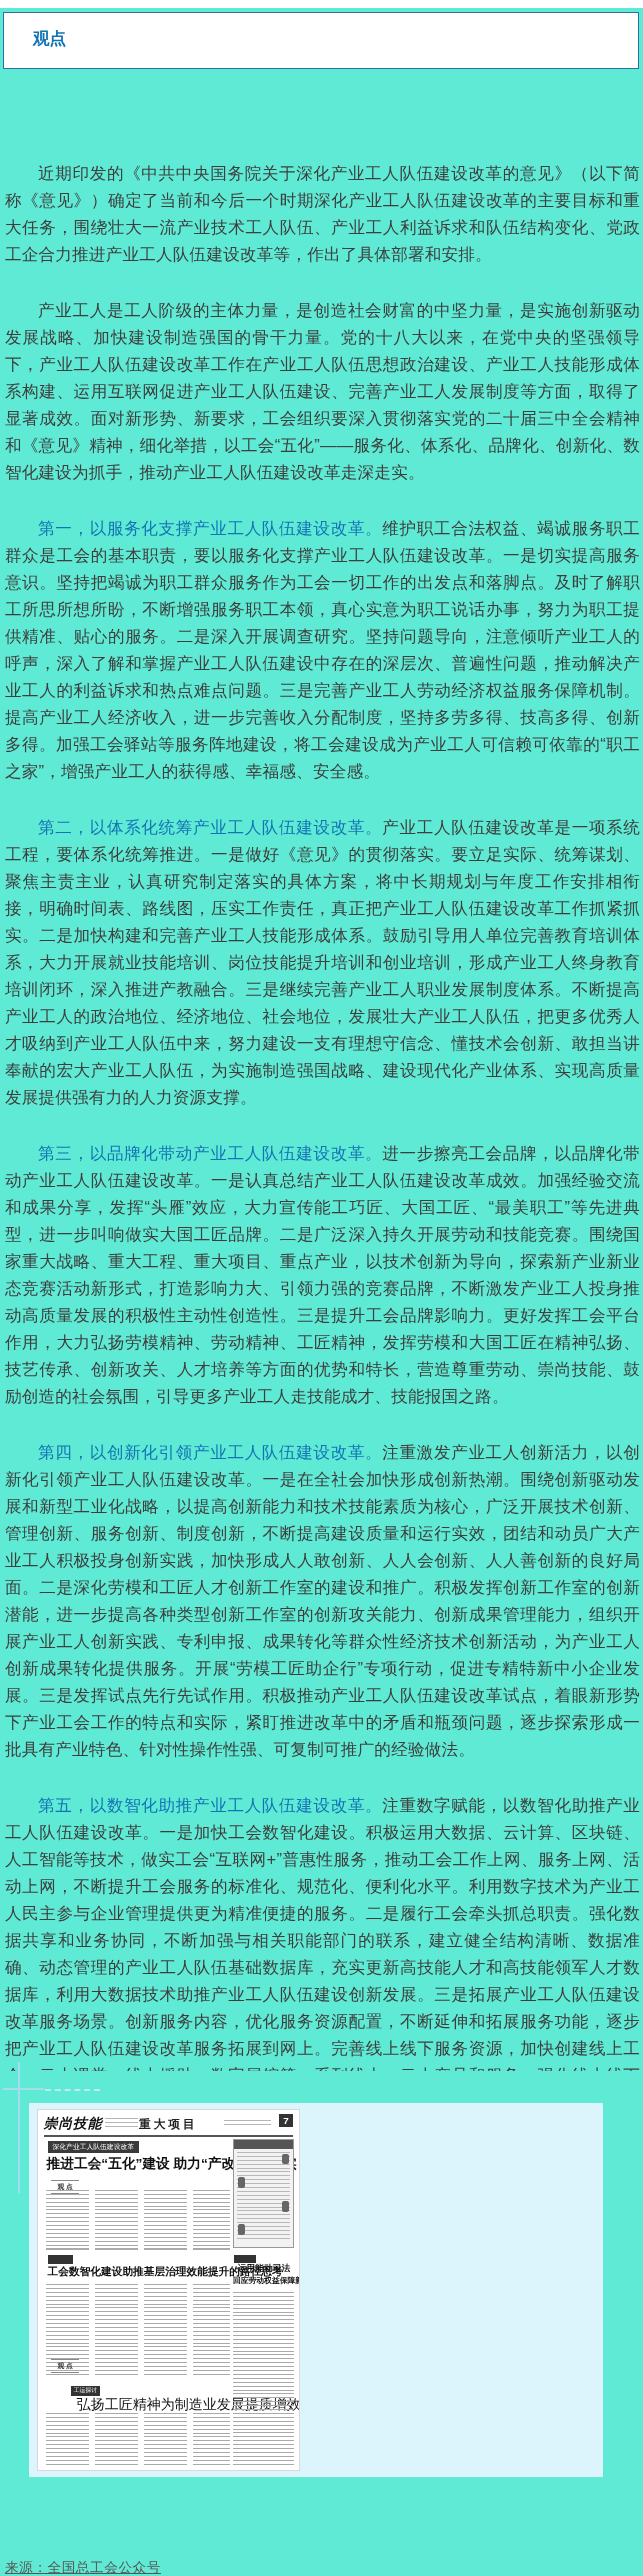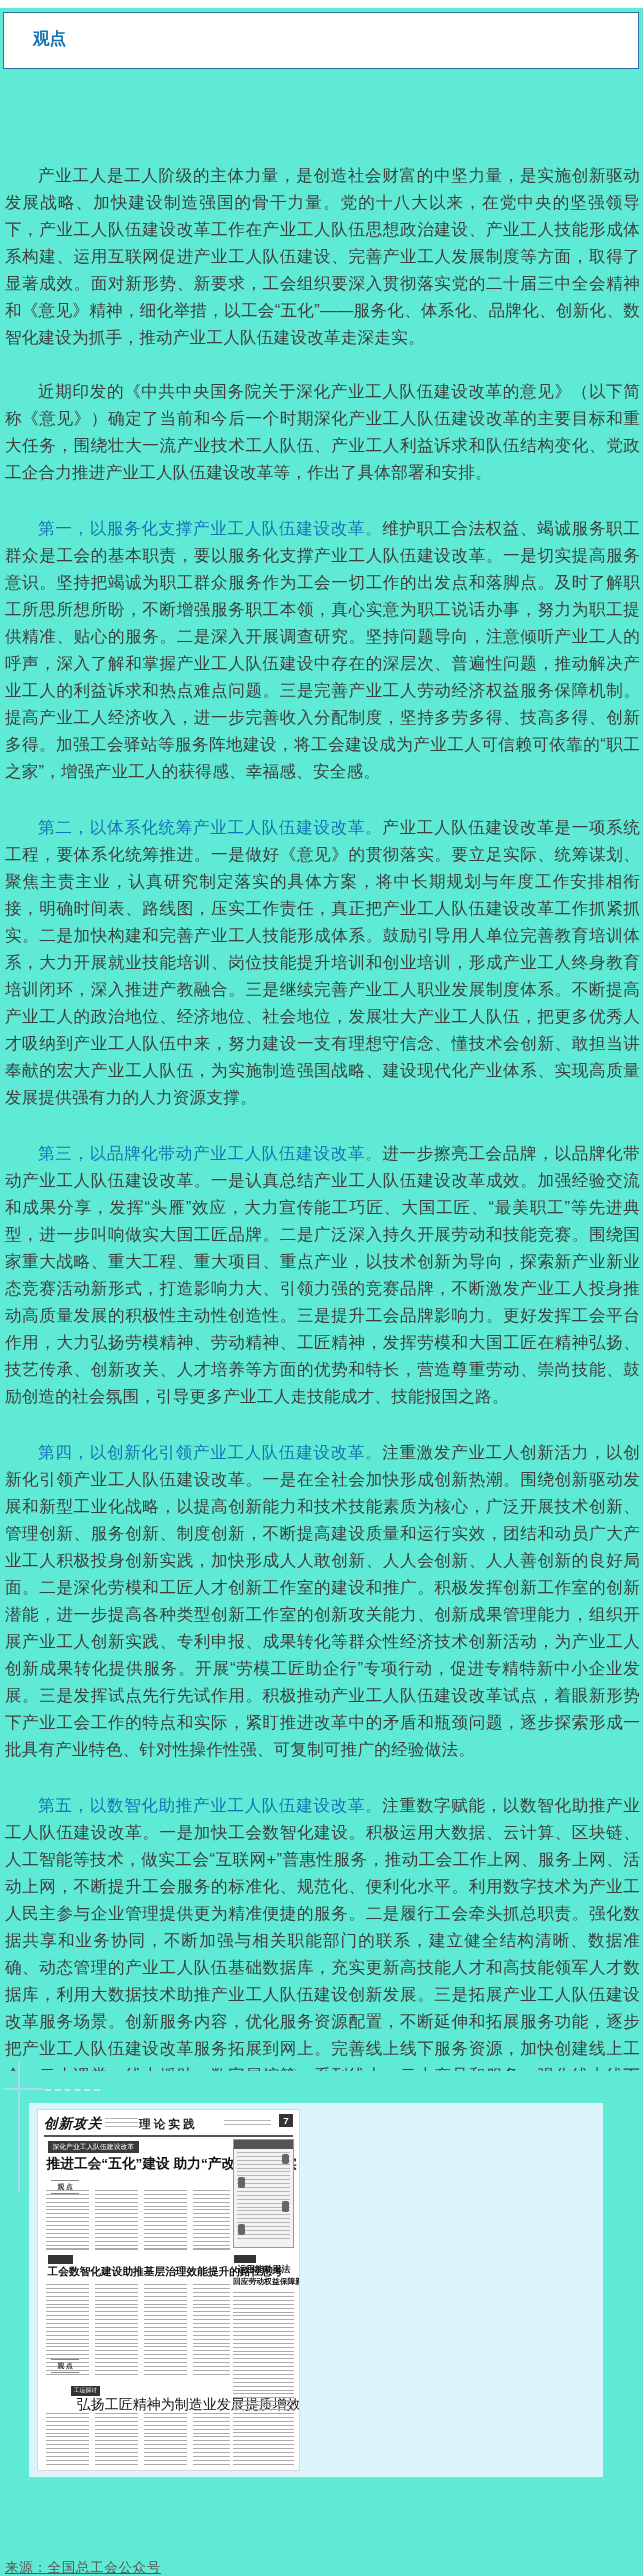--- a/index.html
+++ b/index.html
@@ -126,42 +126,42 @@
     border:1px solid #999;background:#f2f2f2;box-sizing:border-box;overflow:hidden;
   }
   .np-sidebar-head{height:8.8px;background:#555;}
   .np-sidebar-fill{margin:2.9px;height:90px;
     background-image:repeating-linear-gradient(to bottom,#b8b8b8 0 1px,transparent 1px 3.9px);}
   .np-sidebar-fig{position:absolute;width:6.8px;height:10.7px;background:#666;border-radius:2px;}
   .np-side-label{position:absolute;right:43px;top:145px;width:21.5px;height:7.8px;background:#333;}
   .np-side-headline{
     position:absolute;right:3.9px;top:154px;width:62px;
     font-size:8.8px;font-weight:bold;color:#111;text-align:center;line-height:11.7px;
-    font-family:Liberation Sans, sans-serif;white-space:nowrap;
+    font-family:Liberation Mono, monospace;white-space:nowrap;
   }
   .np-side-headline .l2{font-size:7.8px;}
   .np-side-cols{position:absolute;right:4.9px;top:182px;width:61px;height:174px;}
   
   .source-line{
     position:absolute;left:4.9px;top:2551px;
     font-size:13.7px;color:#565656;letter-spacing:0.5px;text-decoration:underline;
   }
 </style>
 </head>
 <body>
 
 <div class="page">
 
   <div class="quote-box">
     <div class="quote-title">观点</div>
   </div>
 
   <div class="article">
+    <p class="body-para first">近期印发的《中共中央国务院关于深化产业工人队伍建设改革的意见》（以下简称《意见》）确定了当前和今后一个时期深化产业工人队伍建设改革的主要目标和重大任务，围绕壮大一流产业技术工人队伍、产业工人利益诉求和队伍结构变化、党政工企合力推进产业工人队伍建设改革等，作出了具体部署和安排。</p>
     <p class="body-para">产业工人是工人阶级的主体力量，是创造社会财富的中坚力量，是实施创新驱动发展战略、加快建设制造强国的骨干力量。党的十八大以来，在党中央的坚强领导下，产业工人队伍建设改革工作在产业工人队伍思想政治建设、产业工人技能形成体系构建、运用互联网促进产业工人队伍建设、完善产业工人发展制度等方面，取得了显著成效。面对新形势、新要求，工会组织要深入贯彻落实党的二十届三中全会精神和《意见》精神，细化举措，以工会“五化”——服务化、体系化、品牌化、创新化、数智化建设为抓手，推动产业工人队伍建设改革走深走实。</p>
-    <p class="body-para first">近期印发的《中共中央国务院关于深化产业工人队伍建设改革的意见》（以下简称《意见》）确定了当前和今后一个时期深化产业工人队伍建设改革的主要目标和重大任务，围绕壮大一流产业技术工人队伍、产业工人利益诉求和队伍结构变化、党政工企合力推进产业工人队伍建设改革等，作出了具体部署和安排。</p>
 
     <p class="body-para"><span class="lead">第一，以服务化支撑产业工人队伍建设改革。</span><span>维护职工合法权益、竭诚服务职工群众是工会的基本职责，要以服务化支撑产业工人队伍建设改革。一是切实提高服务意识。坚持把竭诚为职工群众服务作为工会一切工作的出发点和落脚点。及时了解职工所思所想所盼，不断增强服务职工本领，真心实意为职工说话办事，努力为职工提供精准、贴心的服务。二是深入开展调查研究。坚持问题导向，注意倾听产业工人的呼声，深入了解和掌握产业工人队伍建设中存在的深层次、普遍性问题，推动解决产业工人的利益诉求和热点难点问题。三是完善产业工人劳动经济权益服务保障机制。提高产业工人经济收入，进一步完善收入分配制度，坚持多劳多得、技高多得、创新多得。加强工会驿站等服务阵地建设，将工会建设成为产业工人可信赖可依靠的“职工之家”，增强产业工人的获得感、幸福感、安全感。</span></p>
 
     <p class="body-para"><span class="lead">第二，以体系化统筹产业工人队伍建设改革。</span><span>产业工人队伍建设改革是一项系统工程，要体系化统筹推进。一是做好《意见》的贯彻落实。要立足实际、统筹谋划、聚焦主责主业，认真研究制定落实的具体方案，将中长期规划与年度工作安排相衔接，明确时间表、路线图，压实工作责任，真正把产业工人队伍建设改革工作抓紧抓实。二是加快构建和完善产业工人技能形成体系。鼓励引导用人单位完善教育培训体系，大力开展就业技能培训、岗位技能提升培训和创业培训，形成产业工人终身教育培训闭环，深入推进产教融合。三是继续完善产业工人职业发展制度体系。不断提高产业工人的政治地位、经济地位、社会地位，发展壮大产业工人队伍，把更多优秀人才吸纳到产业工人队伍中来，努力建设一支有理想守信念、懂技术会创新、敢担当讲奉献的宏大产业工人队伍，为实施制造强国战略、建设现代化产业体系、实现高质量发展提供强有力的人力资源支撑。</span></p>
 
     <p class="body-para"><span class="lead">第三，以品牌化带动产业工人队伍建设改革。</span><span>进一步擦亮工会品牌，以品牌化带动产业工人队伍建设改革。一是认真总结产业工人队伍建设改革成效。加强经验交流和成果分享，发挥“头雁”效应，大力宣传能工巧匠、大国工匠、“最美职工”等先进典型，进一步叫响做实大国工匠品牌。二是广泛深入持久开展劳动和技能竞赛。围绕国家重大战略、重大工程、重大项目、重点产业，以技术创新为导向，探索新产业新业态竞赛活动新形式，打造影响力大、引领力强的竞赛品牌，不断激发产业工人投身推动高质量发展的积极性主动性创造性。三是提升工会品牌影响力。更好发挥工会平台作用，大力弘扬劳模精神、劳动精神、工匠精神，发挥劳模和大国工匠在精神弘扬、技艺传承、创新攻关、人才培养等方面的优势和特长，营造尊重劳动、崇尚技能、鼓励创造的社会氛围，引导更多产业工人走技能成才、技能报国之路。</span></p>
 
     <p class="body-para"><span class="lead">第四，以创新化引领产业工人队伍建设改革。</span><span>注重激发产业工人创新活力，以创新化引领产业工人队伍建设改革。一是在全社会加快形成创新热潮。围绕创新驱动发展和新型工业化战略，以提高创新能力和技术技能素质为核心，广泛开展技术创新、管理创新、服务创新、制度创新，不断提高建设质量和运行实效，团结和动员广大产业工人积极投身创新实践，加快形成人人敢创新、人人会创新、人人善创新的良好局面。二是深化劳模和工匠人才创新工作室的建设和推广。积极发挥创新工作室的创新潜能，进一步提高各种类型创新工作室的创新攻关能力、创新成果管理能力，组织开展产业工人创新实践、专利申报、成果转化等群众性经济技术创新活动，为产业工人创新成果转化提供服务。开展“劳模工匠助企行”专项行动，促进专精特新中小企业发展。三是发挥试点先行先试作用。积极推动产业工人队伍建设改革试点，着眼新形势下产业工会工作的特点和实际，紧盯推进改革中的矛盾和瓶颈问题，逐步探索形成一批具有产业特色、针对性操作性强、可复制可推广的经验做法。</span></p>
 
     <p class="body-para"><span class="lead">第五，以数智化助推产业工人队伍建设改革。</span><span>注重数字赋能，以数智化助推产业工人队伍建设改革。一是加快工会数智化建设。积极运用大数据、云计算、区块链、人工智能等技术，做实工会“互联网+”普惠性服务，推动工会工作上网、服务上网、活动上网，不断提升工会服务的标准化、规范化、便利化水平。利用数字技术为产业工人民主参与企业管理提供更为精准便捷的服务。二是履行工会牵头抓总职责。强化数据共享和业务协同，不断加强与相关职能部门的联系，建立健全结构清晰、数据准确、动态管理的产业工人队伍基础数据库，充实更新高技能人才和高技能领军人才数据库，利用大数据技术助推产业工人队伍建设创新发展。三是拓展产业工人队伍建设改革服务场景。创新服务内容，优化服务资源配置，不断延伸和拓展服务功能，逐步把产业工人队伍建设改革服务拓展到网上。完善线上线下服务资源，加快创建线上工会、云上课堂、线上援助、数字展馆等一系列线上、云上产品和服务，强化线上线下融合，提升服务能力和效果。</span></p>
@@ -169,23 +169,23 @@
 
   <div class="figure-section">
     <div class="cross-v"></div>
     <div class="cross-h"></div>
     <div class="cross-dash"></div>
 
     <div class="panel">
       <div class="newspaper">
 
         <div class="np-header">
-          <span class="np-masthead">创新攻关</span>
+          <span class="np-masthead">崇尚技能</span>
           <span class="np-masthead-sub"></span>
-          <span class="np-section-title">理论实践</span>
+          <span class="np-section-title">重大项目</span>
           <span class="np-date"></span>
           <span class="np-pagenum">7</span>
         </div>
 
         <div class="np-kicker">深化产业工人队伍建设改革</div>
         <div class="np-headline">推进工会“五化”建设  助力“产改”走深走实</div>
 
         <div class="np-mini-marker" style="left:13.7px;top:70px;">观 点</div>
         <div class="np-cols gutters"></div>
 

